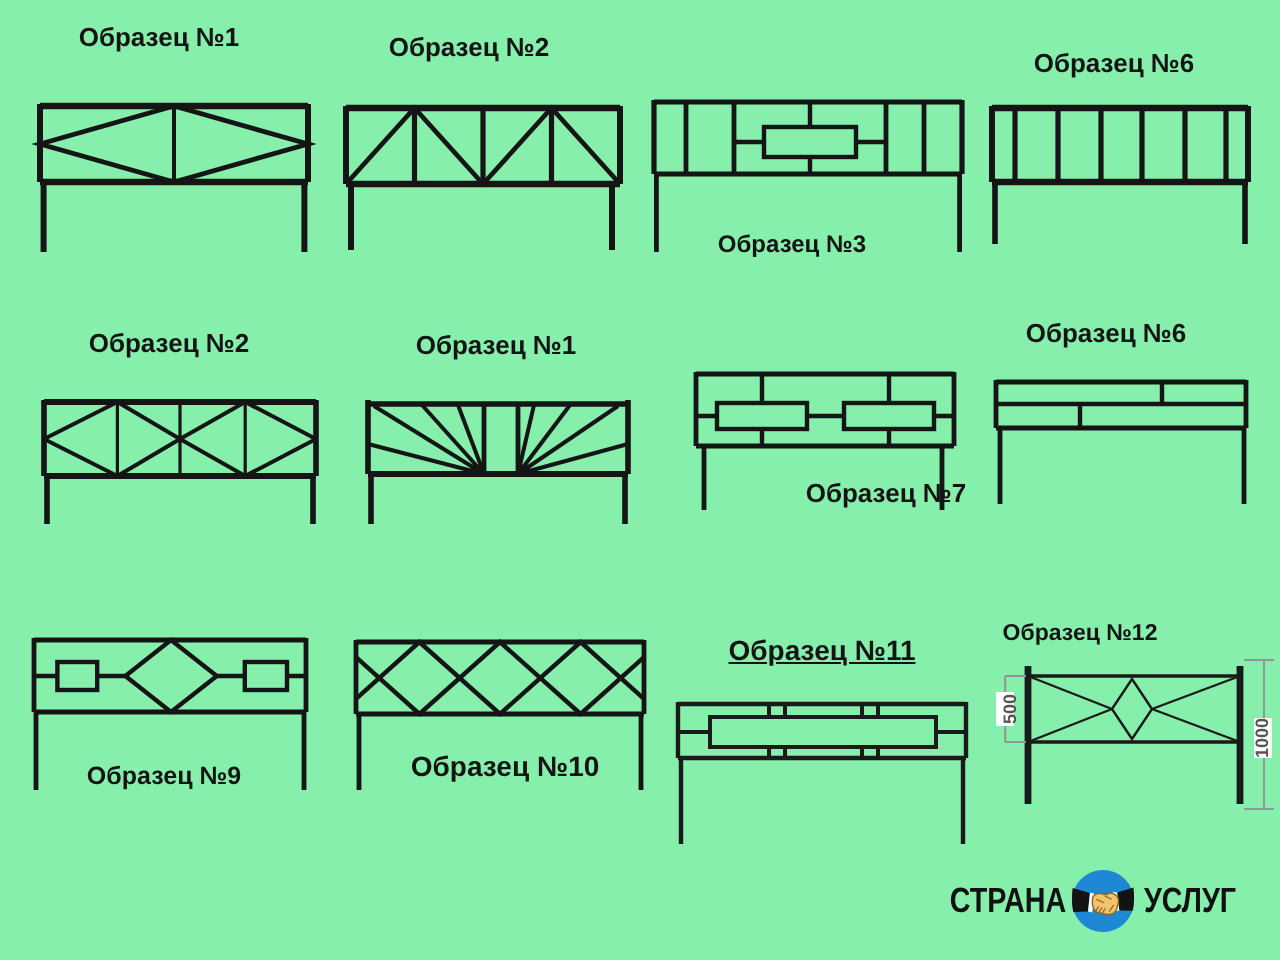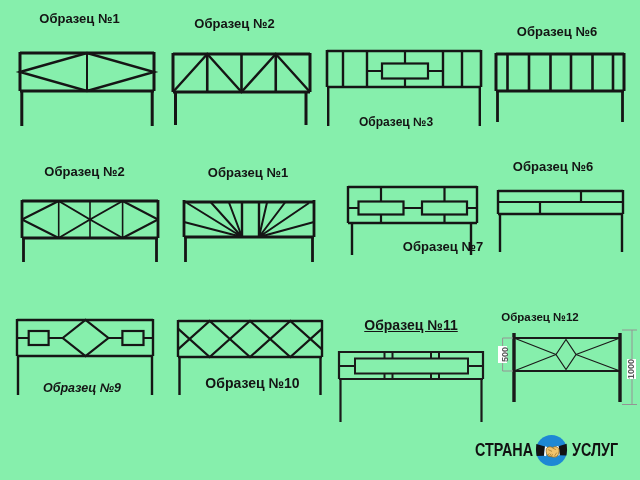--- a/index.html
+++ b/index.html
@@ -12,21 +12,21 @@
 <div class="page">
 
 <div class="lb" style="left:79.5px;top:12px;">Образец №1</div>
 <div class="lb" style="left:234.5px;top:17px;">Образец №2</div>
 <div class="lb" style="left:396px;top:115.5px;font-size:12px;">Образец №3</div>
 <div class="lb" style="left:557px;top:25px;">Образец №6</div>
 <div class="lb" style="left:84.5px;top:165px;">Образец №2</div>
 <div class="lb" style="left:248px;top:166px;">Образец №1</div>
 <div class="lb" style="left:407px;top:240px;margin-left:36px;">Образец №7</div>
 <div class="lb" style="left:553px;top:160px;">Образец №6</div>
-<div class="lb" style="left:82px;top:381.5px;font-size:12.5px;font-style:italic;">Образец №9</div>
+<div class="lb" style="left:82px;top:381.5px;font-size:12.5px;">Образец №9</div>
 <div class="lb" style="left:252.5px;top:377px;font-size:14px;">Образец №10</div>
 <div class="lb" style="left:411px;top:319px;font-size:14px;text-decoration:underline;">Образец №11</div>
 <div class="lb" style="left:540px;top:310.8px;font-size:11.5px;">Образец №12</div>
 
 <svg class="fs" style="left:18px;top:51px" width="140" height="78">
 <g stroke="#151515" fill="none">
 <path d="M2,2 H136" stroke-width="3.2"></path>
 <path d="M2,1 V40 M136,1 V40" stroke-width="3"></path>
 <path d="M2,40 H136" stroke-width="3.2"></path>
 <path d="M3.8,40 V75 M134.2,40 V75" stroke-width="3"></path>

